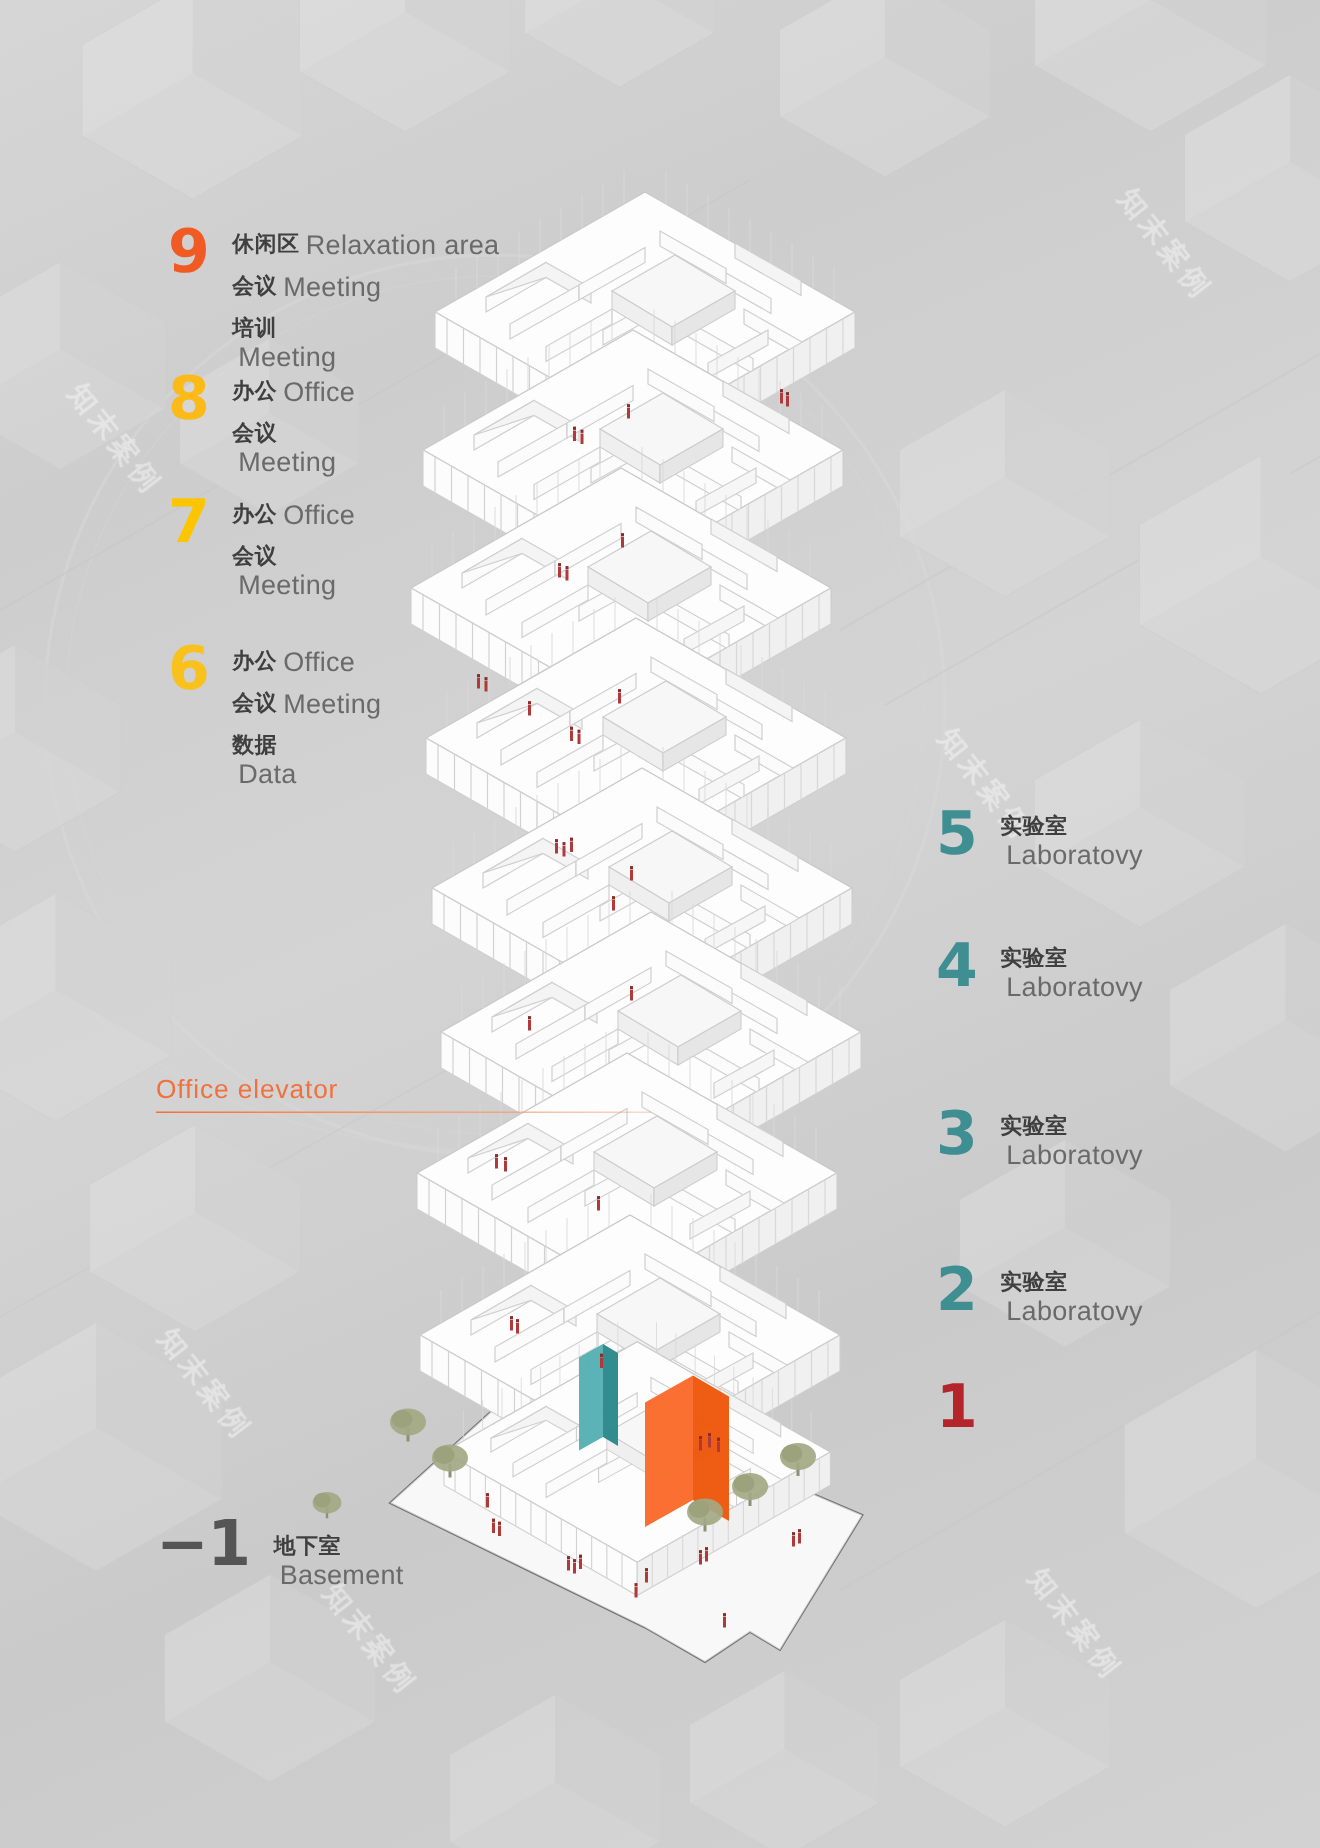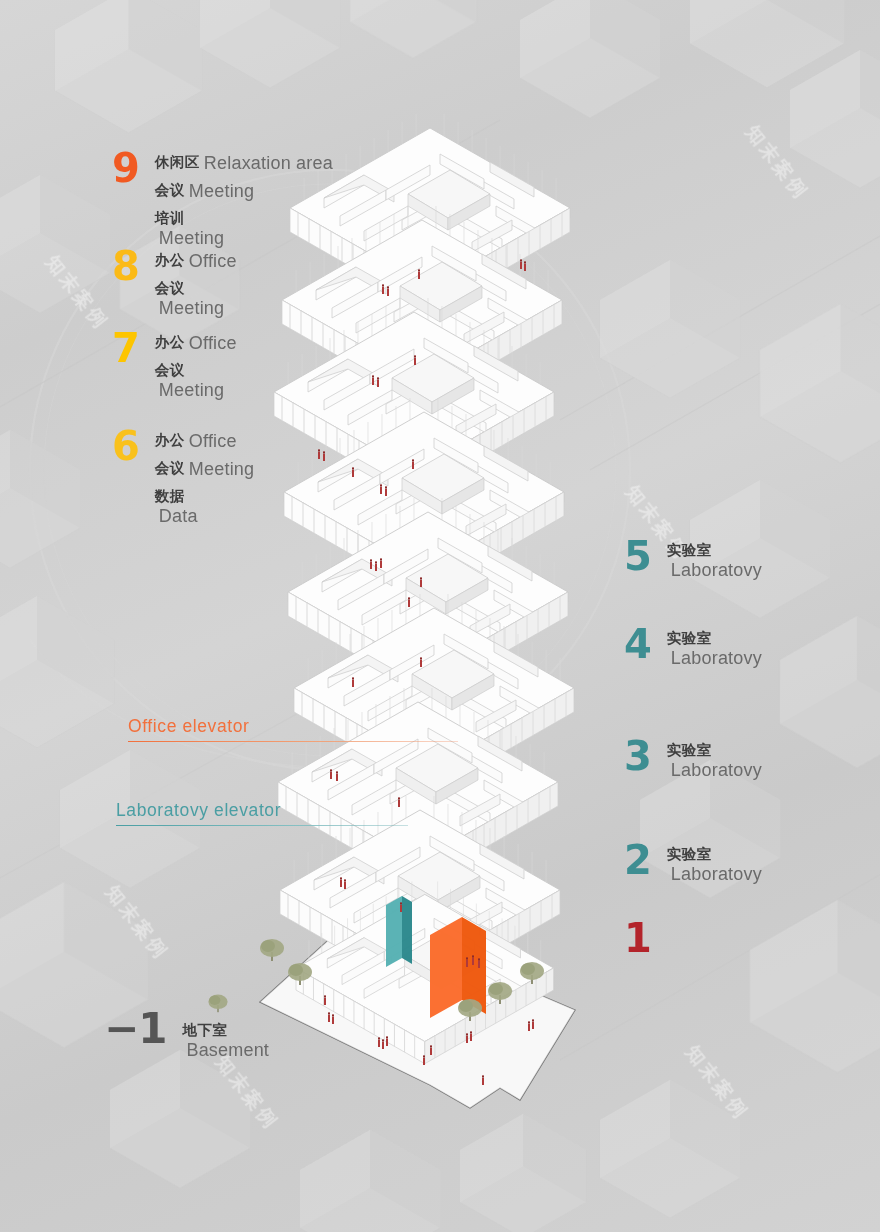--- a/index.html
+++ b/index.html
@@ -509,23 +509,19 @@
   <div class="lvl" style="left:104px; top:1010px;">
     <div class="num" style="color:#555555; font-size:42px;">−1</div>
     <div class="rows" style="padding-top:11px;">
       <div class="row">
         <span class="cn">地下室</span>
         <span class="en">Basement</span>
       </div>
     </div>
   </div>
 
-  <div class="callout" style="left:128px; top:716px; width:330px;">
+  <div class="callout" style="left:104px; top:716px; width:330px;">
     <span class="ctext" style="color:#F2703C;">Office  elevator</span>
     <span class="cline" style="background:linear-gradient(90deg,#F2703C 0%,#F2A177 55%,rgba(242,112,60,.25) 100%); width:330px;"></span>
   </div>
 
-  <div class="callout" style="left:116px; top:800px; width:292px;">
-    <span class="ctext" style="color:#4A9EA3;">Laboratovy elevator</span>
-    <span class="cline" style="background:linear-gradient(90deg,#4A9EA3 0%,#84BFC2 60%,rgba(74,158,163,.3) 100%); width:292px;"></span>
-  </div>
 
 </div>
 
 </body></html>

